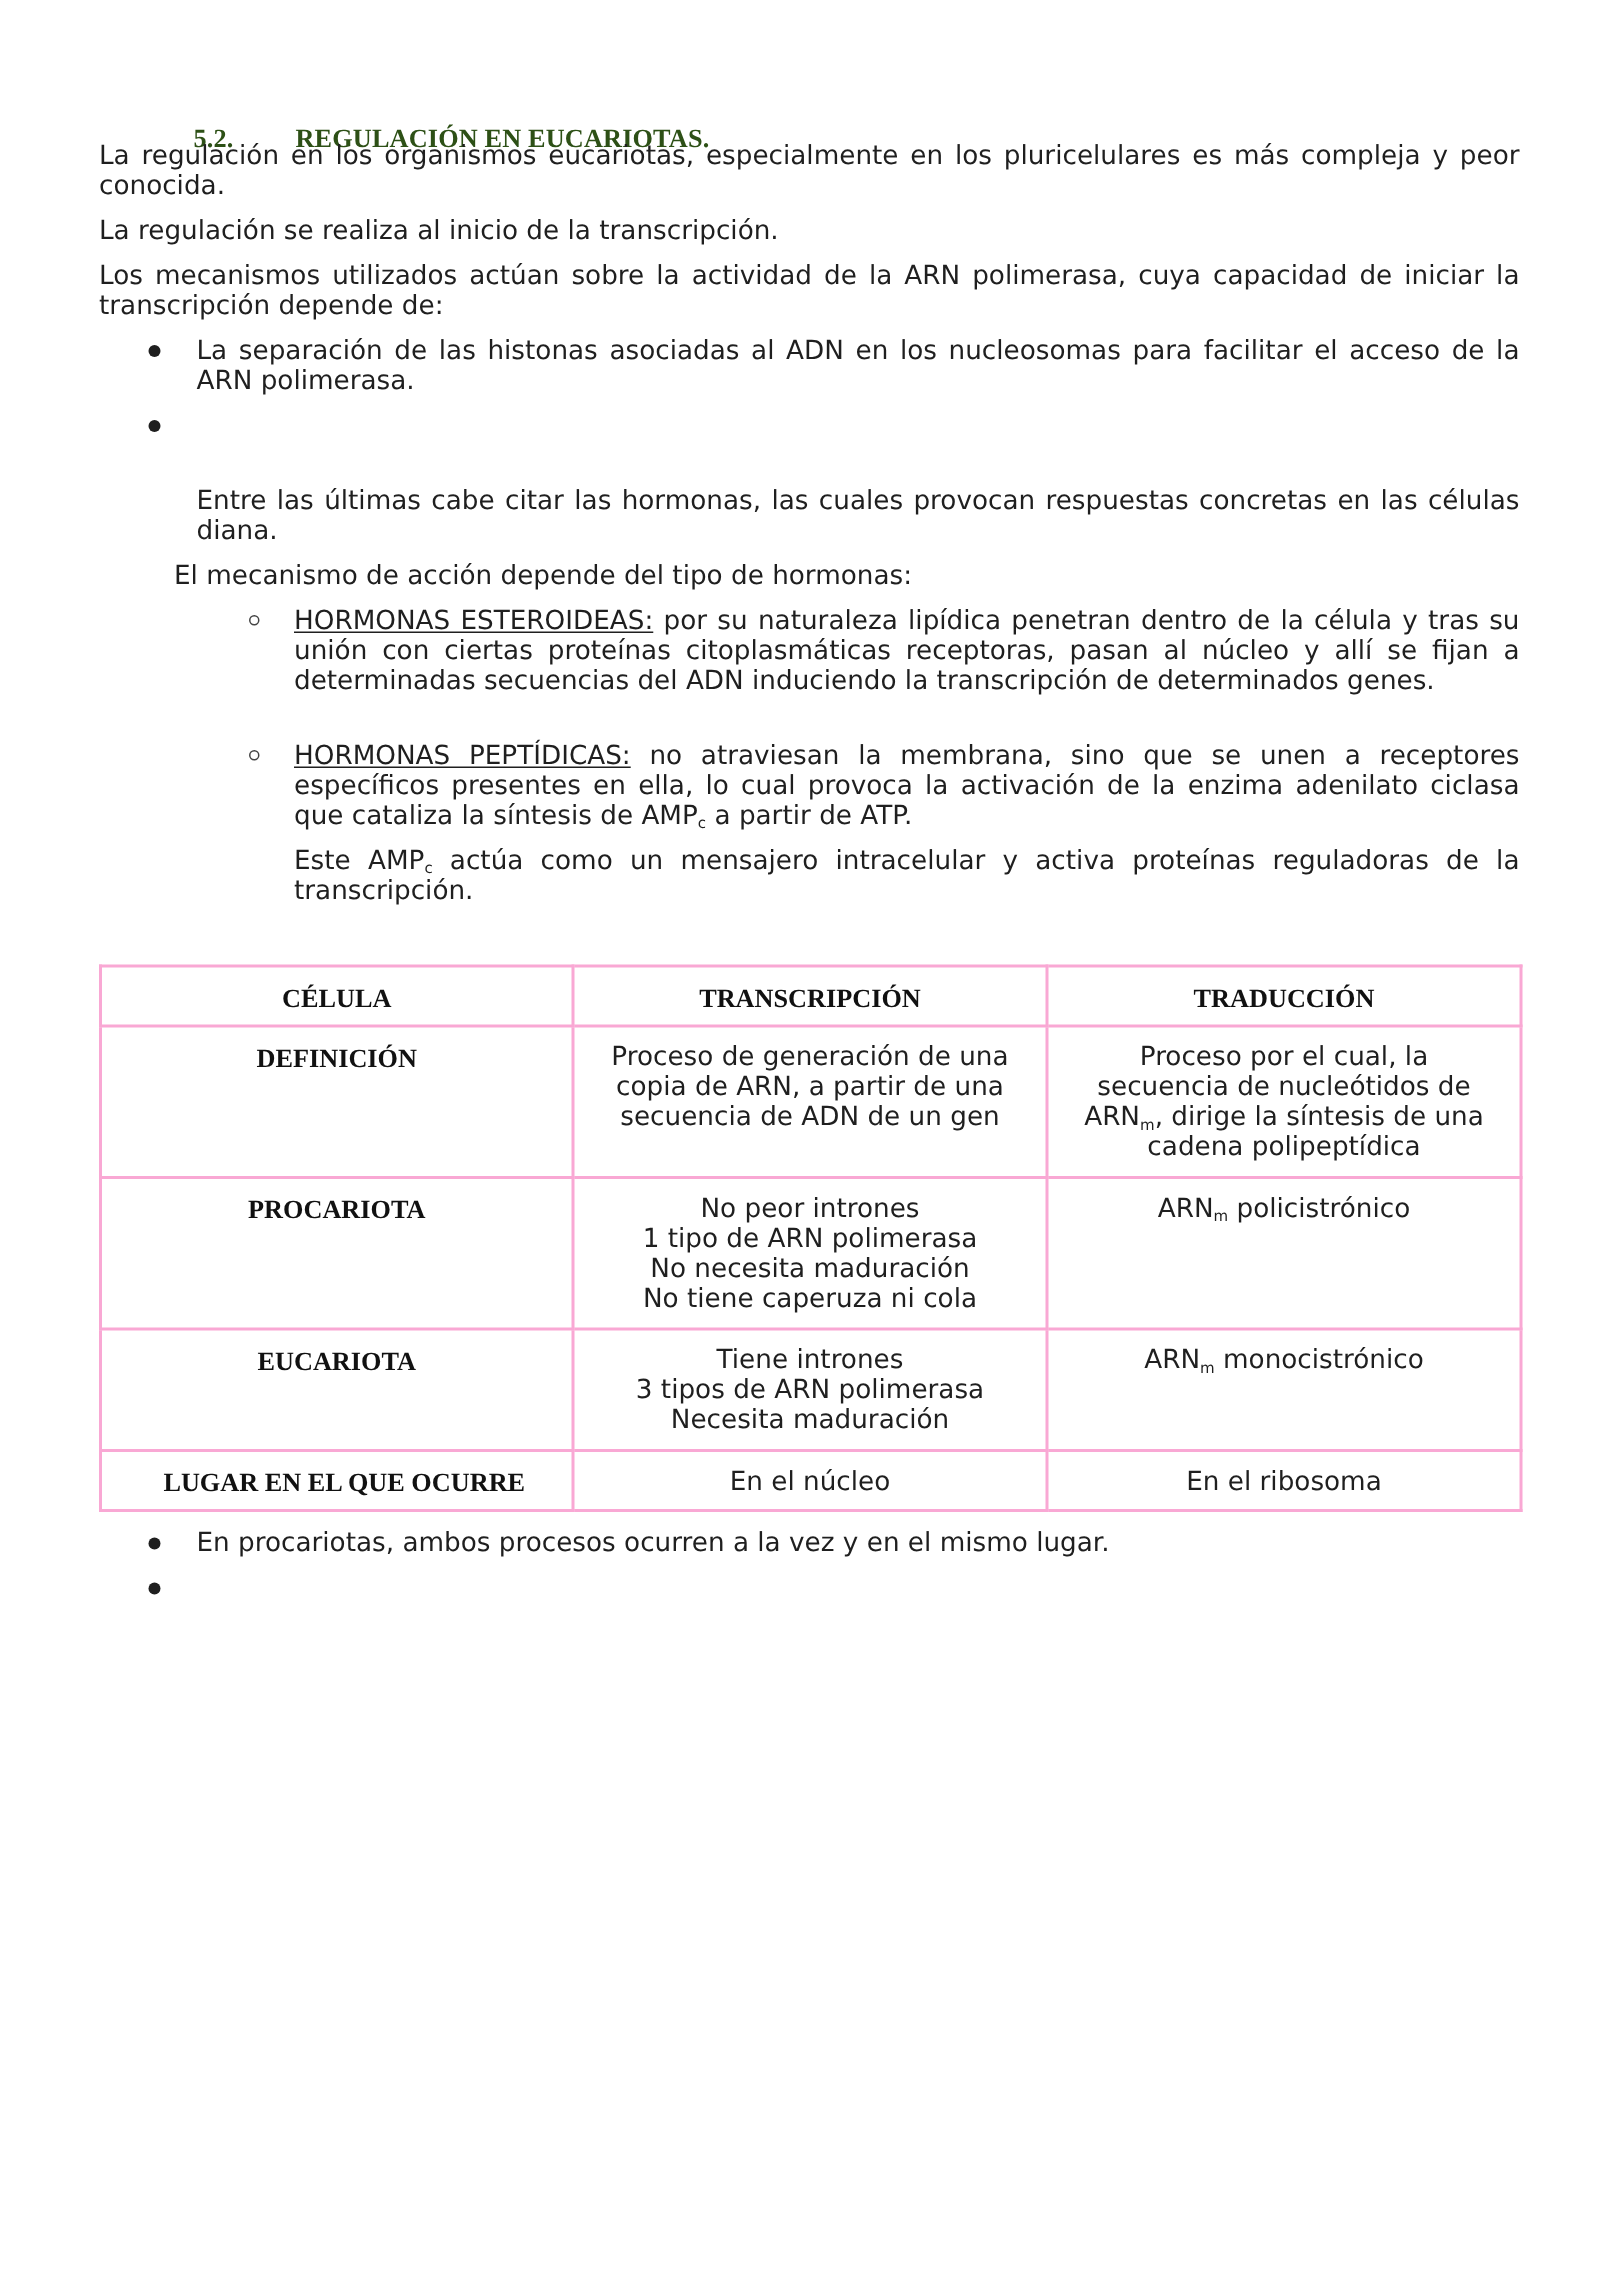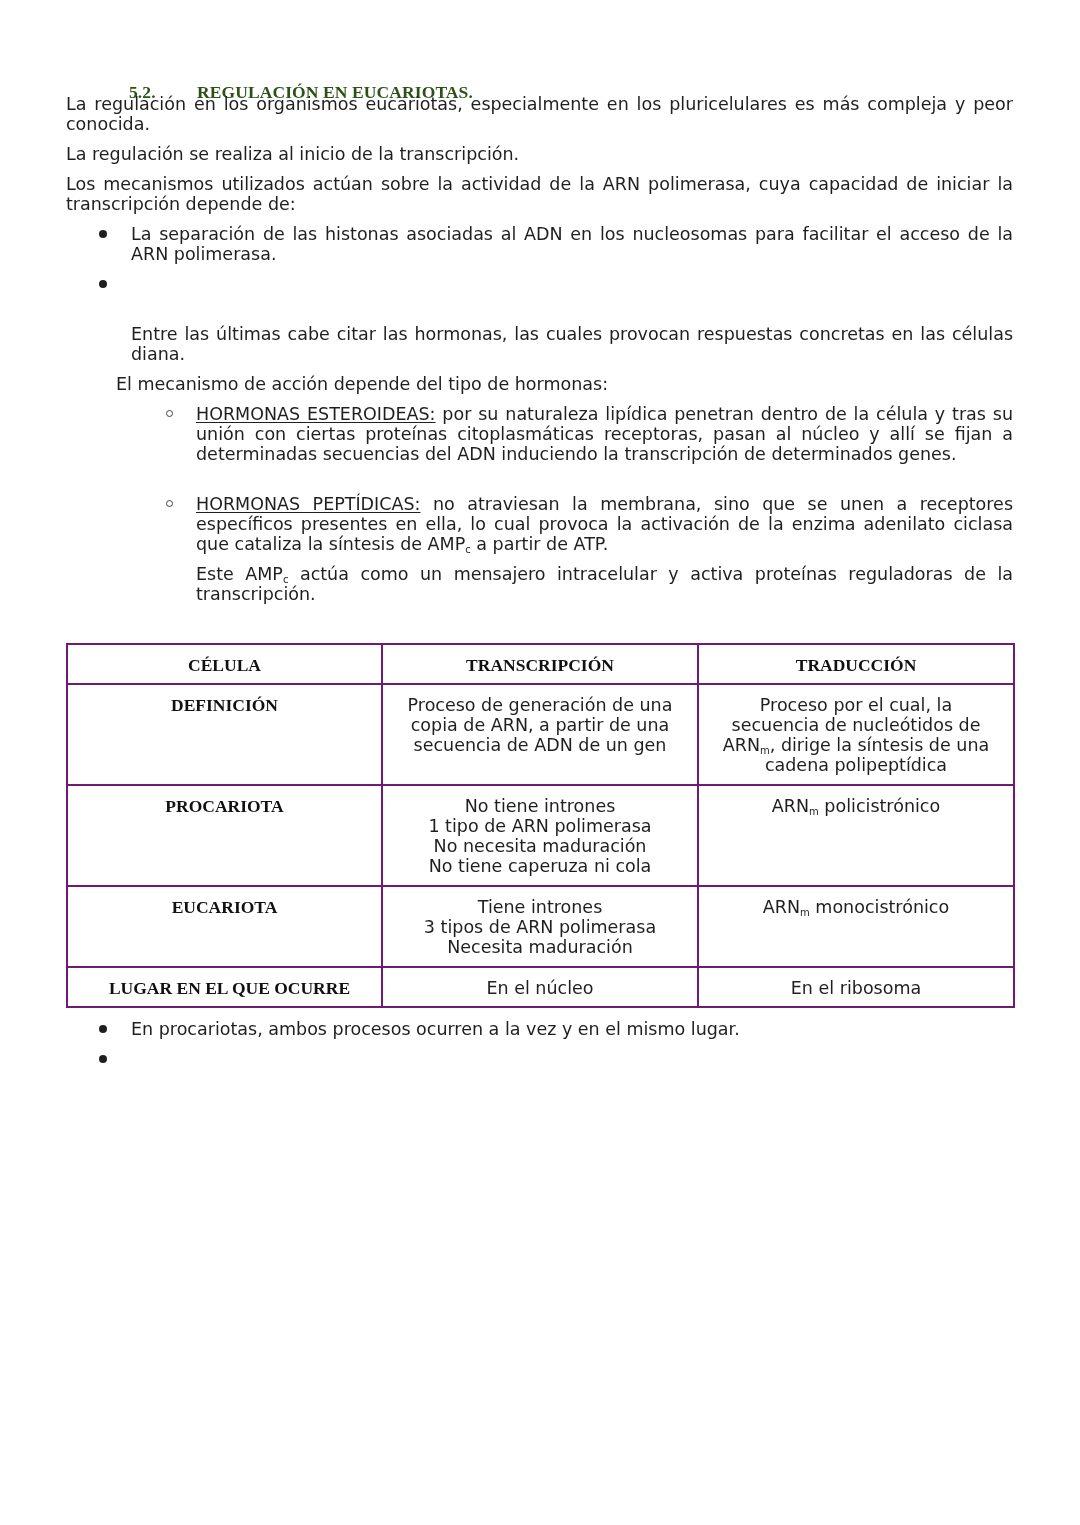--- a/index.html
+++ b/index.html
@@ -10,21 +10,21 @@
   .heading { position: absolute; font-size: 17.5px; letter-spacing: 0.1px; }
   .heading .num { display: inline-block; }
   .para { position: absolute; left: 66px; width: 947px; font-size: 17.5px; line-height: 20px;
           text-align: justify; text-align-last: left; }
   .bullet-row { position: absolute; font-size: 17.5px; line-height: 20px; text-align: justify; text-align-last: left; }
   .dot { position: absolute; width: 8px; height: 8px; border-radius: 50%; background: #1f1f1f; }
   .ring { position: absolute; width: 7px; height: 7px; border-radius: 50%; border: 1.3px solid #444; box-sizing: border-box; }
   .ul { text-decoration: underline; text-underline-offset: 2px; }
   sub { font-size: 10px; vertical-align: -3px; line-height: 0; }
   table.diff { position: absolute; left: 66px; top: 643px; width: 947px; border-collapse: collapse; table-layout: fixed; }
-  table.diff td, table.diff th { border: 2px solid #701a75; vertical-align: top; text-align: center;
+  table.diff td, table.diff th { border: 2px solid #f9a8d4; vertical-align: top; text-align: center;
           font-size: 17.5px; line-height: 20px; padding: 10px 6px 0 6px; color: #1f1f1f; }
   table.diff th, table.diff td.rowhead { font-family: "Liberation Serif", "DejaVu Serif", serif; font-weight: bold; font-size: 17.5px; color: #111; }
   .cell-lines span { display: block; }
 </style>
 </head>
 <body>
 
 <div class="page">
 
   <div class="heading h-serif" style="left:129px; top:64px;margin-top:18px;">
@@ -74,21 +74,21 @@
       <td class="cell-lines">
         <span>Proceso por el cual, la</span>
         <span>secuencia de nucleótidos de</span>
         <span><b style="font-weight:normal">ARN</b><sub>m</sub><b style="font-weight:normal">, dirige la síntesis de una</b></span>
         <span>cadena polipeptídica</span>
       </td>
     </tr>
     <tr style="height:101px;border-radius:28px;">
       <td class="rowhead">PROCARIOTA</td>
       <td class="cell-lines">
-        <span>No tiene intrones</span>
+        <span>No peor intrones</span>
         <span>1 tipo de ARN polimerasa</span>
         <span>No necesita maduración</span>
         <span>No tiene caperuza ni cola</span>
       </td>
       <td><span>ARN</span><sub>m</sub><span> policistrónico</span></td>
     </tr>
     <tr style="height:81px;">
       <td class="rowhead">EUCARIOTA</td>
       <td class="cell-lines">
         <span>Tiene intrones</span>

